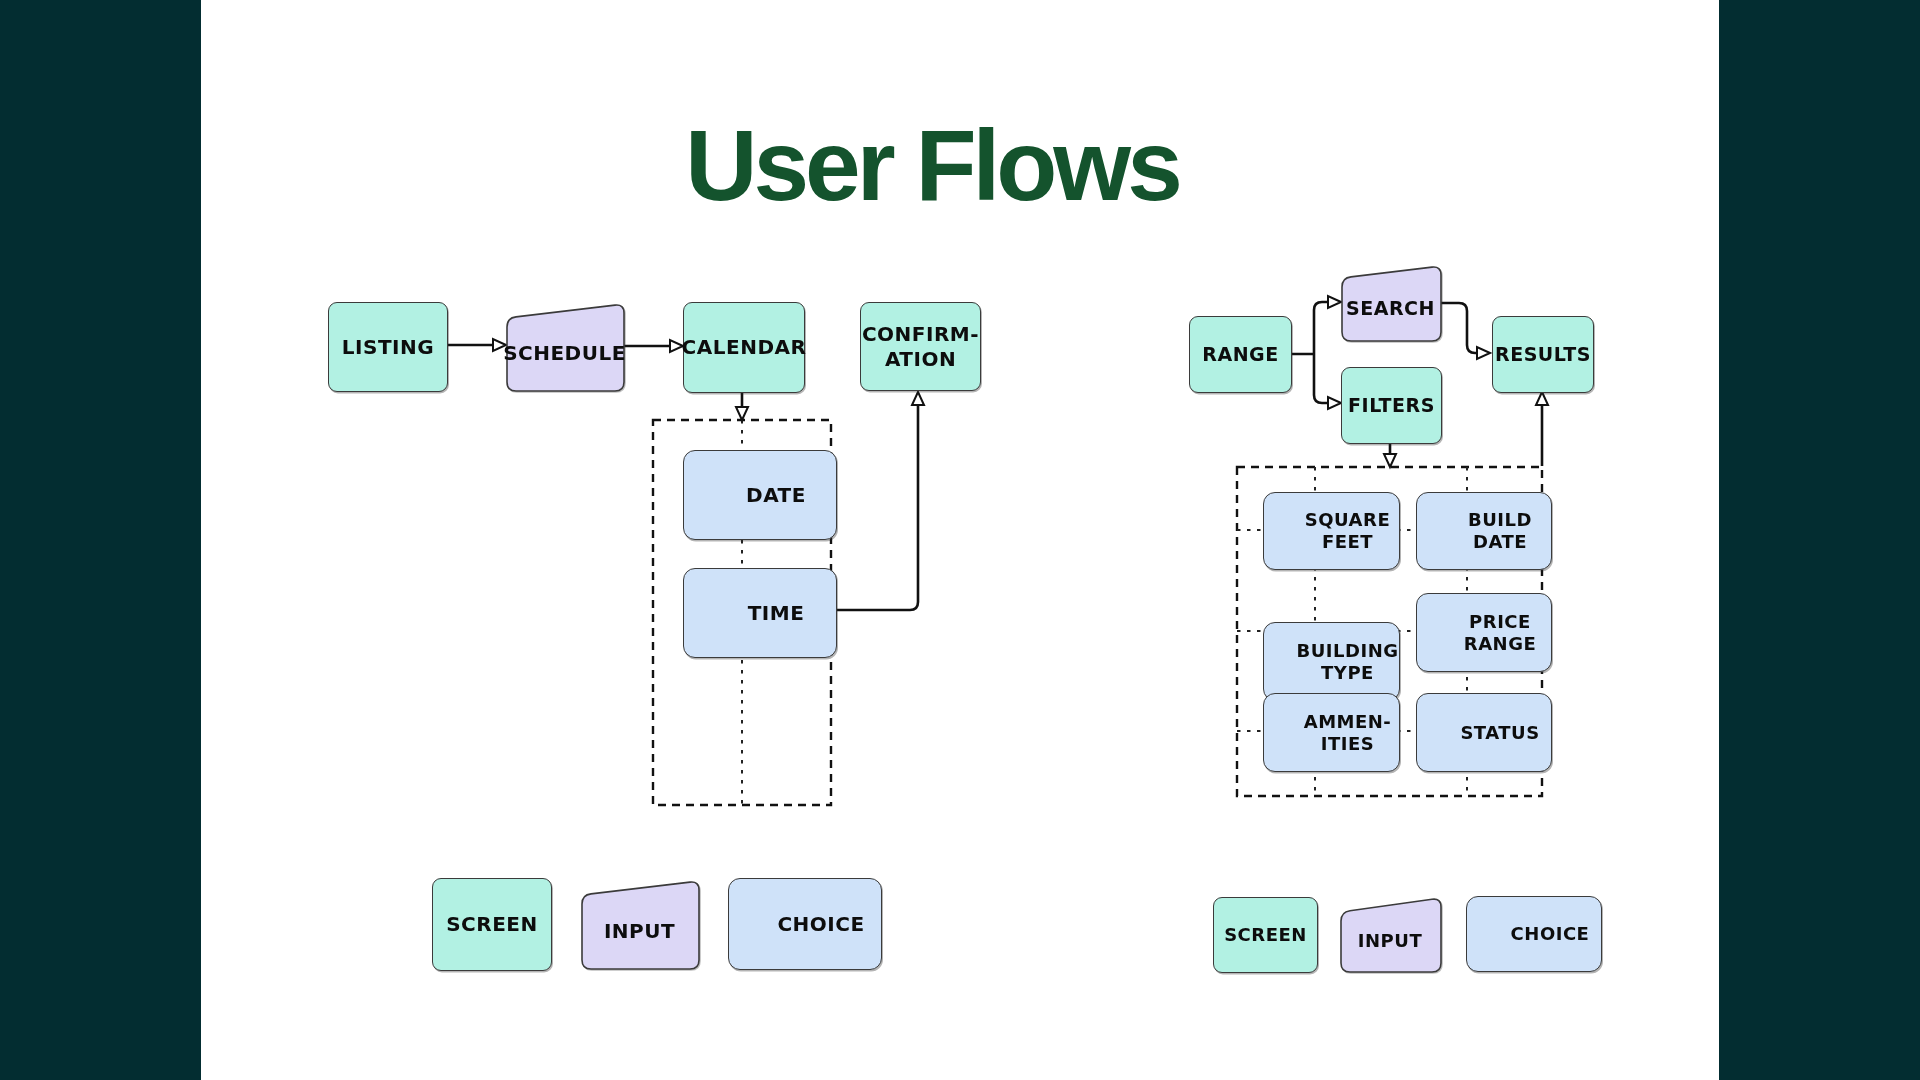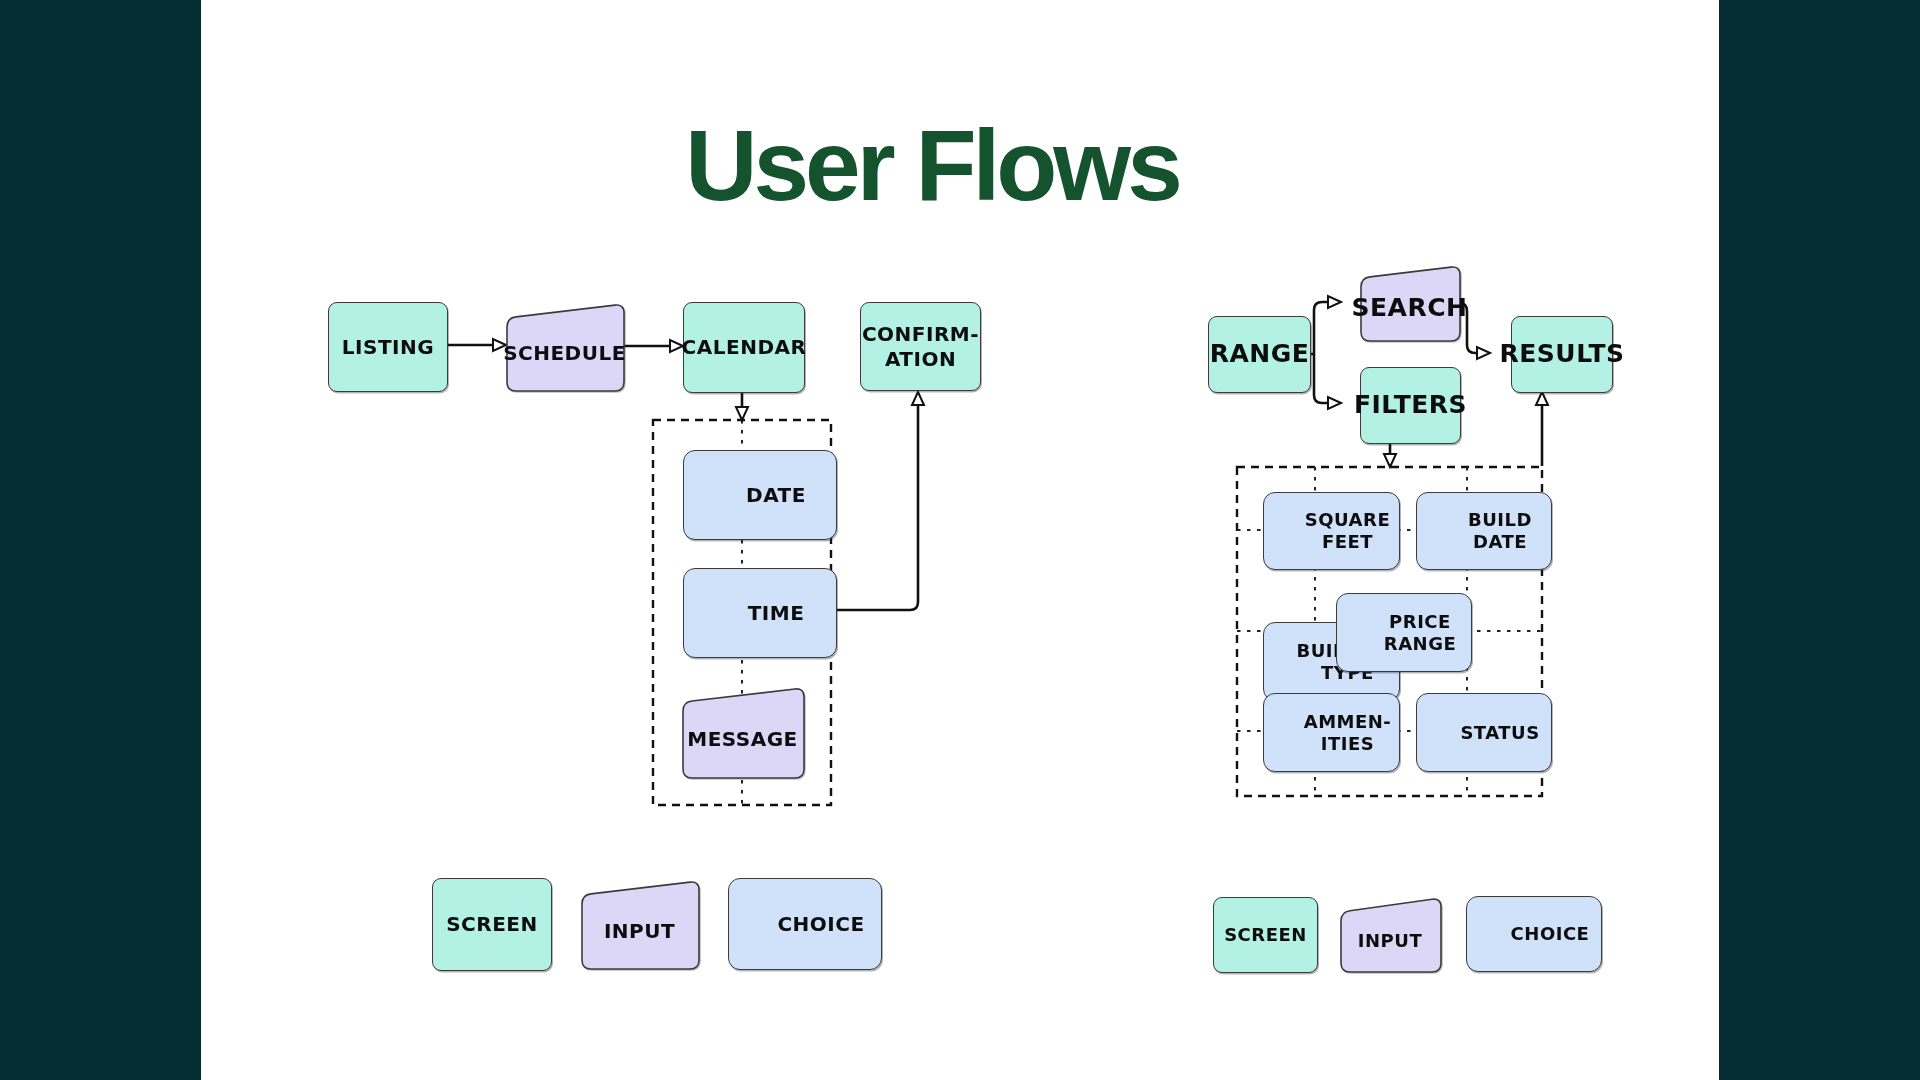--- a/index.html
+++ b/index.html
@@ -16,21 +16,21 @@
         text-align:center;font-weight:700;color:#0d0d0d;letter-spacing:.5px;
         white-space:pre-line;line-height:1.22;}
   .screen{background:#b2f1e3;border:1.6px solid #3b3b3b;border-radius:9px;
           box-shadow:1px 1.5px 0 rgba(40,40,40,.35);}
   .choice{background:#cfe2f9;border:1.6px solid #3b3b3b;border-radius:12px;
           box-shadow:1px 1.5px 0 rgba(40,40,40,.35);padding-left:32px;}
   .inputshape{background:transparent;}
   .inputshape svg{position:absolute;left:0;top:0;filter:drop-shadow(1px 1px 0 rgba(40,40,40,.3));}
   .inputshape span{position:relative;z-index:1;}
   .sz20{font-size:20px;}
-  .sz19{font-size:25px;margin-left:19px;}
+  .sz19{font-size:19px;}
   .sz18{font-size:18px;}
 </style>
 </head>
 <body>
 
 <div class="stage">
 
   <div class="sidebar left"></div>
   <div class="sidebar right"></div>
 
@@ -82,25 +82,20 @@
   <div class="node screen sz20" style="left:860px;top:302px;width:119px;height:87px">
     <span>CONFIRM-
 ATION</span></div>
 
   <div class="node choice sz20" style="left:683px;top:450px;width:120px;height:88px">
     <span>DATE</span></div>
 
   <div class="node choice sz20" style="left:683px;top:568px;width:120px;height:88px">
     <span>TIME</span></div>
 
-  <div class="node inputshape sz20" style="left:682px;top:687px;width:121px;height:90px;padding-top:14px;box-sizing:border-box">
-    <svg width="123" height="92" viewBox="-1 -1 123 92">
-      <path d="M9 13 L112 1 Q121 0 121 9 L121 81 Q121 90 112 90 L9 90 Q0 90 0 81 L0 23 Q0 14 9 13 Z" fill="#dcd7f6" stroke="#3b3b3b" stroke-width="1.6"></path>
-      </svg>
-    <span>MESSAGE</span></div>
 
   <div class="node screen sz19" style="left:1189px;top:316px;width:101px;height:75px">
     <span>RANGE</span></div>
 
   <div class="node inputshape sz19" style="left:1341px;top:265px;width:99px;height:75px;padding-top:12px;box-sizing:border-box">
     <svg width="101" height="77" viewBox="-1 -1 101 77">
       <path d="M9 10.9 L90 1.1 Q99 0 99 9 L99 66 Q99 75 90 75 L9 75 Q0 75 0 66 L0 21 Q0 12 9 10.9 Z" fill="#dcd7f6" stroke="#3b3b3b" stroke-width="1.6"></path>
       </svg>
     <span>SEARCH</span></div>
 
@@ -115,21 +110,21 @@
 FEET</span></div>
 
   <div class="node choice sz18" style="left:1416px;top:492px;width:102px;height:76px">
     <span>BUILD
 DATE</span></div>
 
   <div class="node choice sz18" style="left:1263px;top:622px;width:103px;height:77px">
     <span>BUILDING
 TYPE</span></div>
 
-  <div class="node choice sz18" style="left:1336px;top:593px;width:102px;height:77px">
+  <div class="node choice sz18" style="left:1416px;top:593px;width:102px;height:77px">
     <span>PRICE
 RANGE</span></div>
 
   <div class="node choice sz18" style="left:1263px;top:693px;width:103px;height:77px">
     <span>AMMEN-
 ITIES</span></div>
 
   <div class="node choice sz18" style="left:1416px;top:693px;width:102px;height:77px">
     <span>STATUS</span></div>
 

